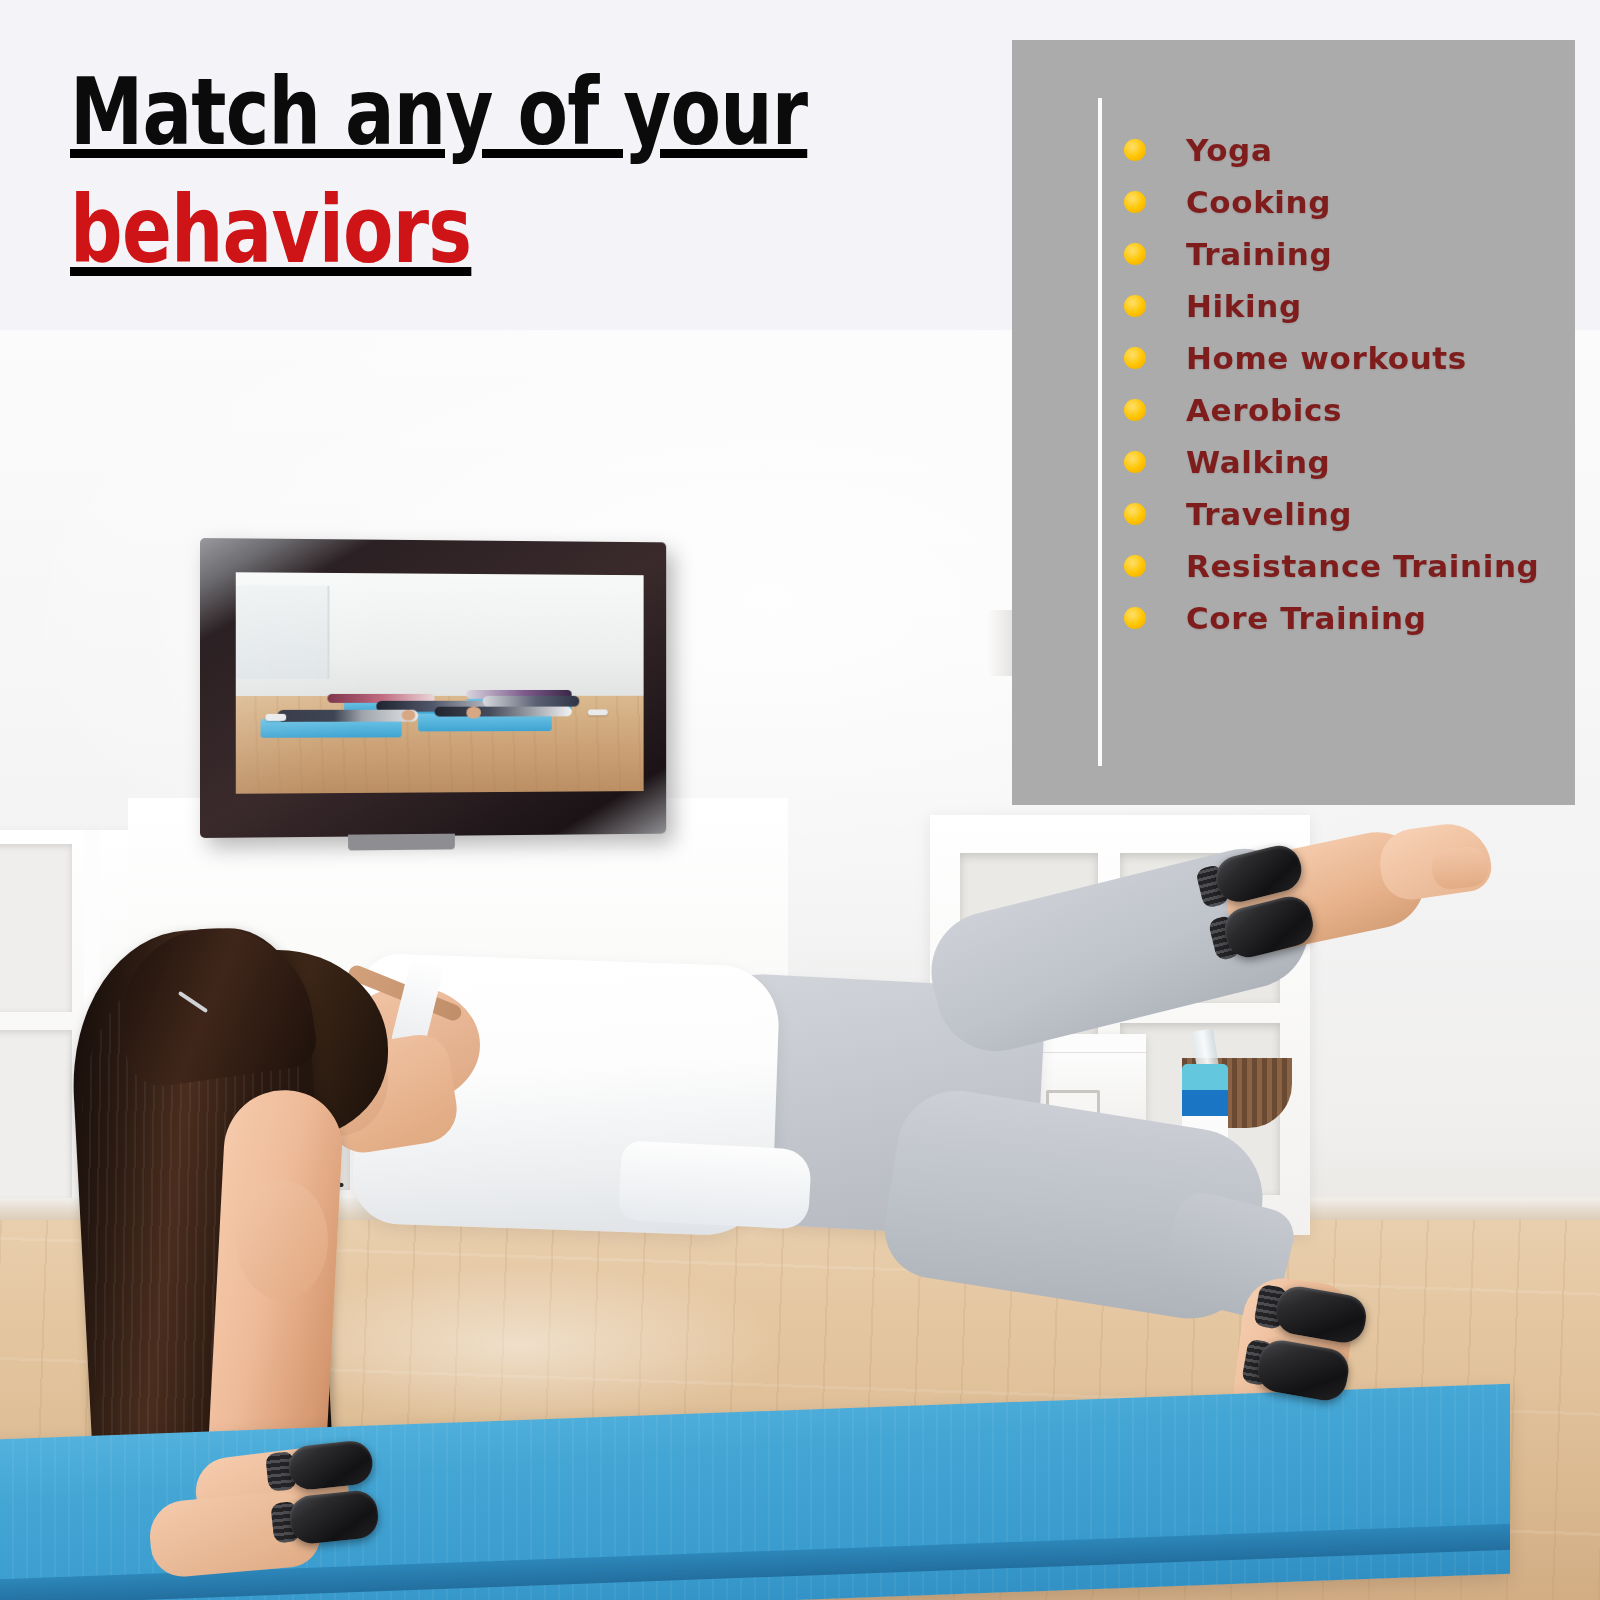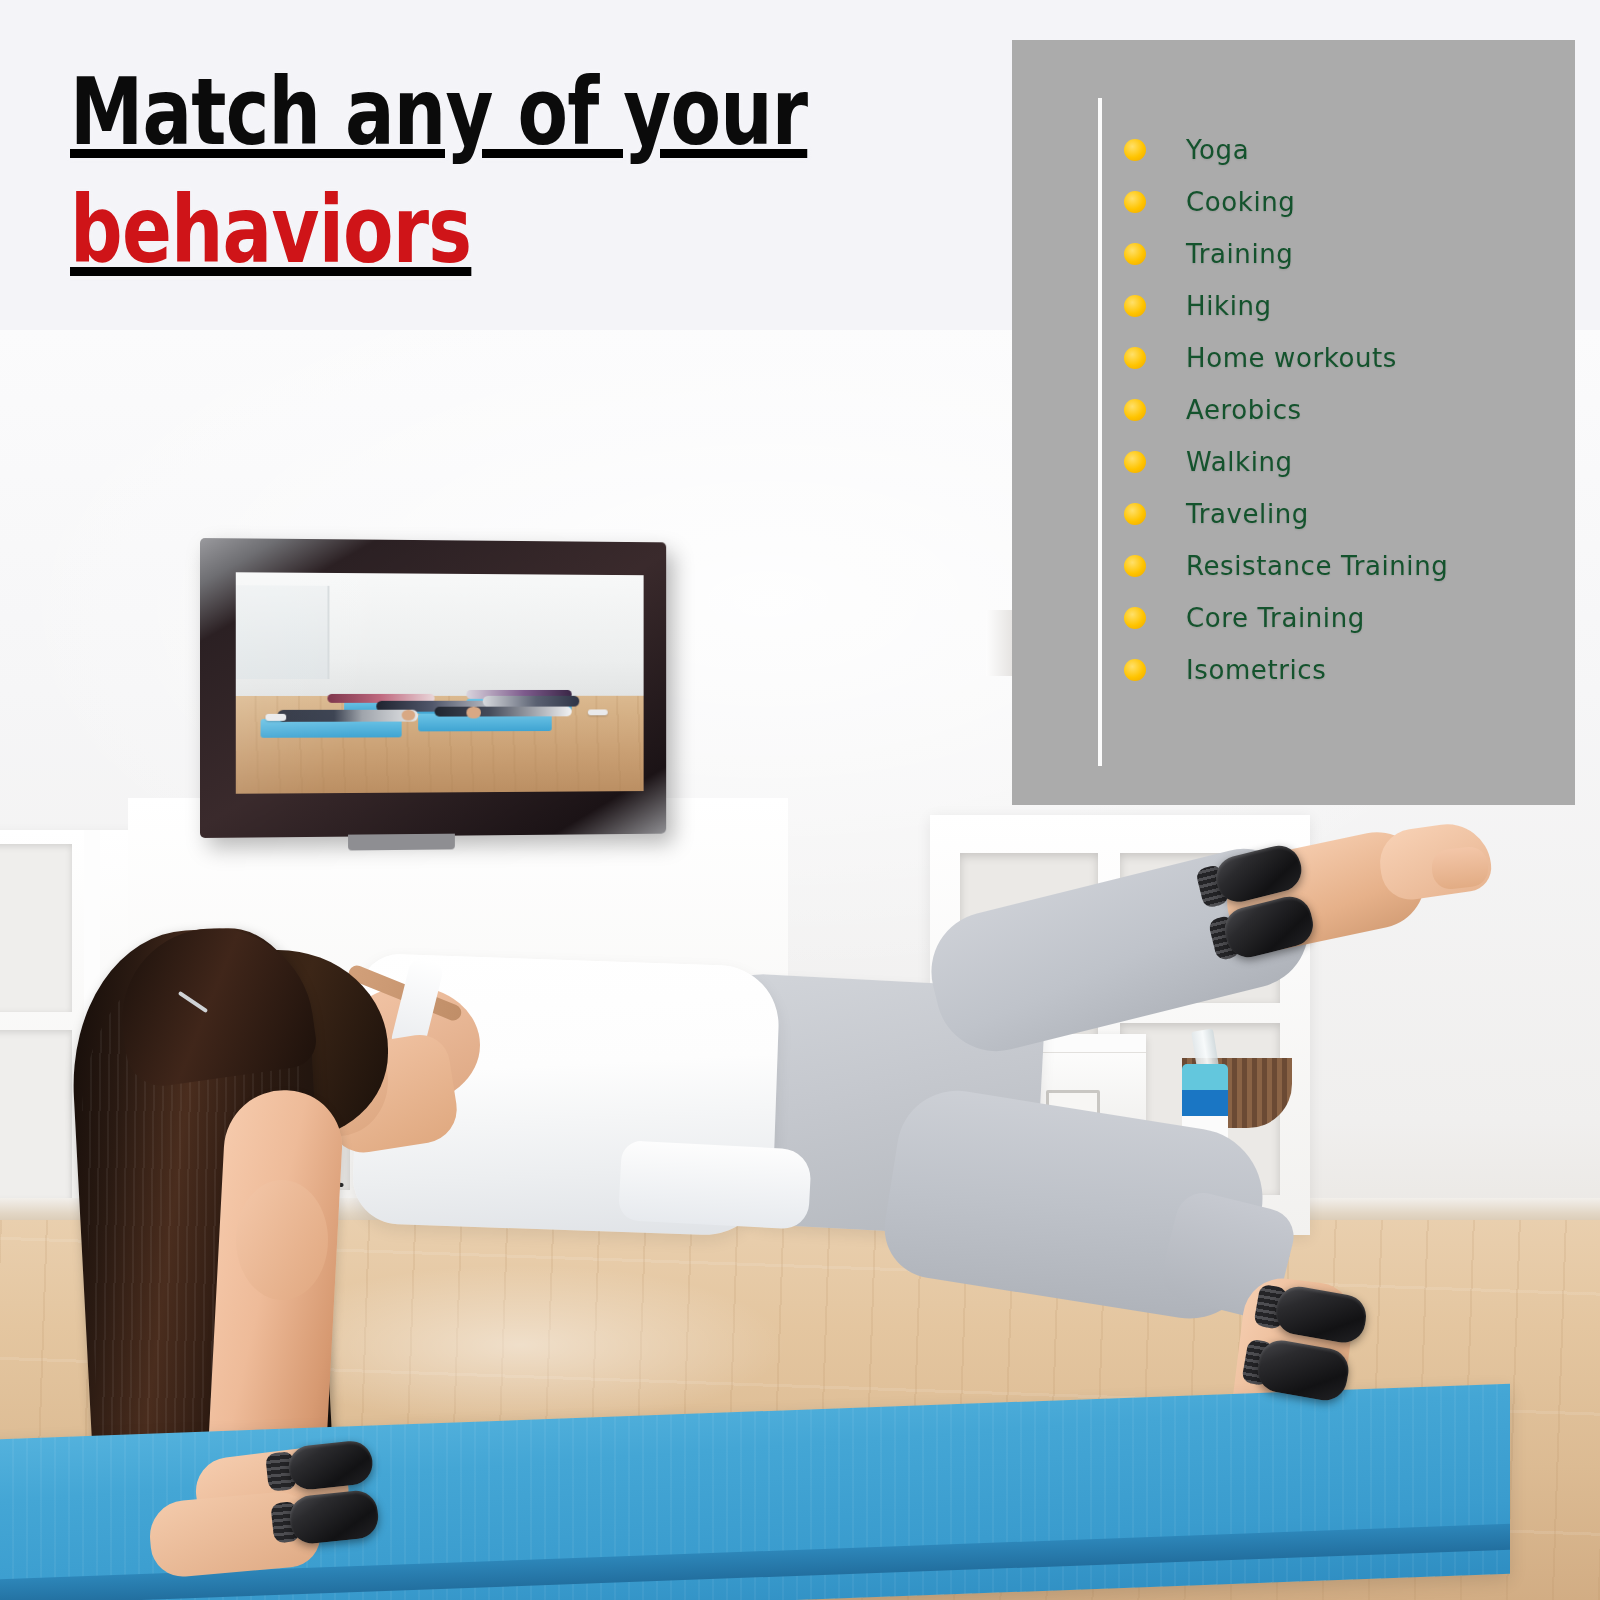--- a/index.html
+++ b/index.html
@@ -232,21 +232,21 @@
 
   
   .panel{position:absolute;left:1012px;top:40px;width:563px;height:765px;
       background:#ababab;z-index:20;}
   .panel-rule{position:absolute;left:86px;top:58px;width:4px;height:668px;background:#fbfbfb;}
   .list{position:absolute;left:112px;top:84px;right:0;}
   .li{display:flex;align-items:center;height:52px;}
   .li .dot{width:22px;height:22px;border-radius:50%;flex:0 0 22px;
       background:radial-gradient(circle at 38% 34%,#ffe06a,#ffc400 55%,#eda600);
       margin-right:40px;}
-  .li .txt{color:#14532d;font-size:26px;font-weight:400;letter-spacing:.6px;
+  .li .txt{color:#7f1d1d;font-size:31px;font-weight:700;letter-spacing:.6px;
       font-family:"DejaVu Sans", sans-serif;white-space:nowrap;
       text-shadow:0 1px 2px rgba(0,0,0,.10);}
 </style>
 </head>
 <body>
 
 <div id="stage">
 
   <div class="scene">
     <div class="wall"></div>
@@ -421,20 +421,16 @@
           <span class="txt">Traveling</span>
         </div>
         <div class="li">
           <span class="dot"></span>
           <span class="txt">Resistance Training</span>
         </div>
         <div class="li">
           <span class="dot"></span>
           <span class="txt">Core Training</span>
         </div>
-        <div class="li">
-          <span class="dot"></span>
-          <span class="txt">Isometrics</span>
-        </div>
       </div>
   </div>
 
 </div>
 
 </body></html>

